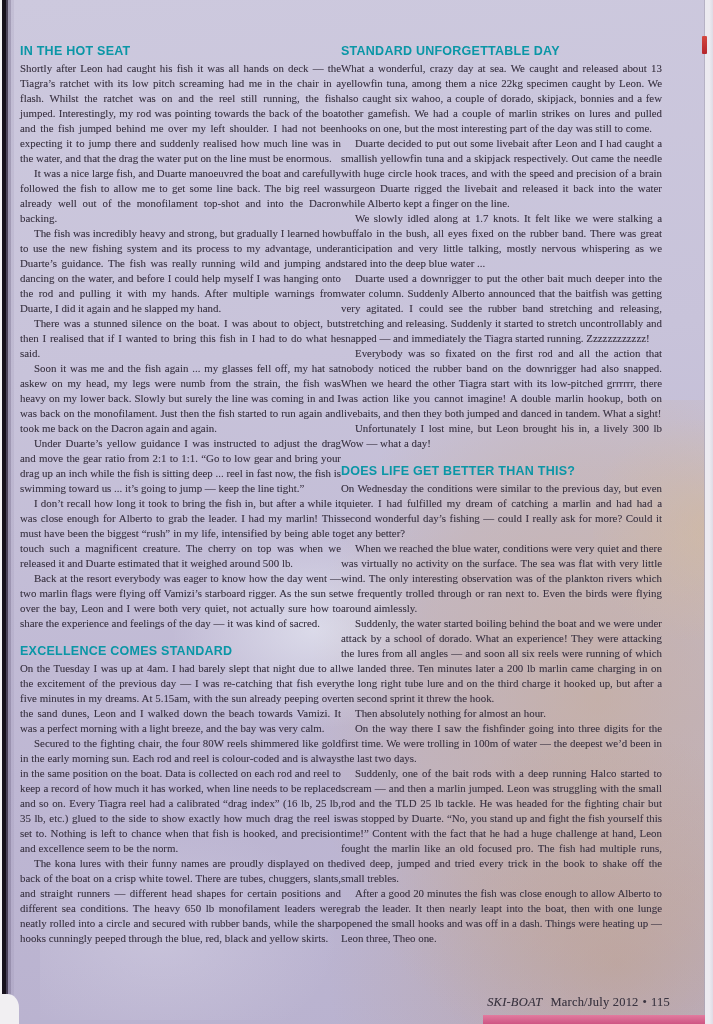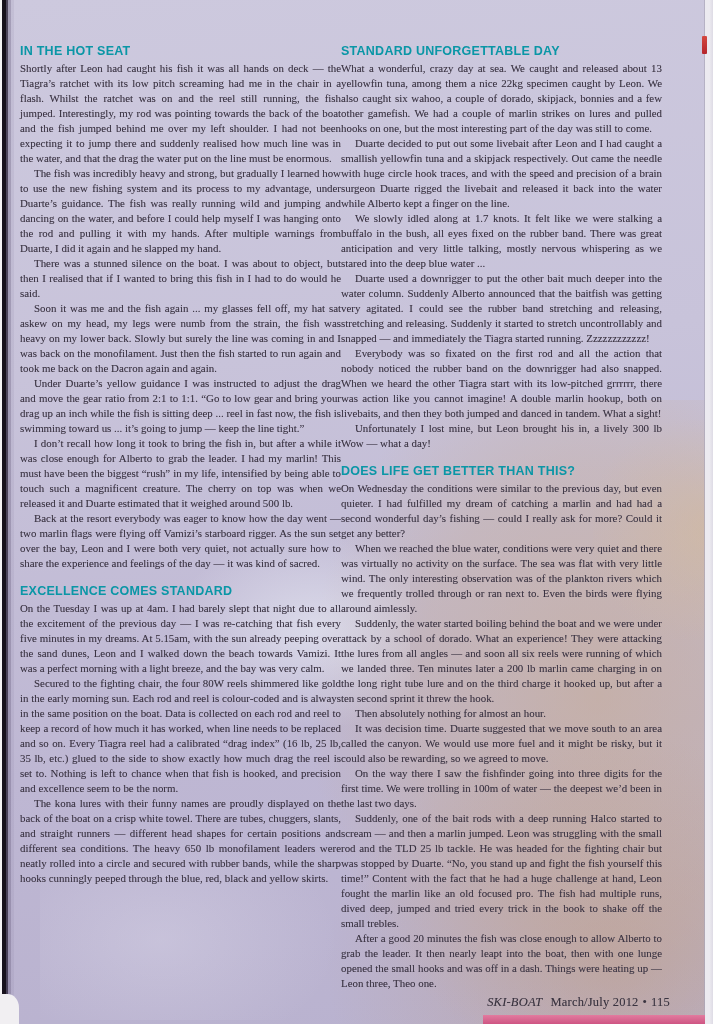--- a/index.html
+++ b/index.html
@@ -64,22 +64,23 @@
   <div class="wash wash-photo-low"></div>
   <div class="wash wash-water"></div>
   <div class="wash wash-spray"></div>
 
   <div class="content">
 
     <div class="col">
       <div class="sec">
         <h2 class="sec-h">IN THE HOT SEAT</h2>
         <p class="first">Shortly after Leon had caught his fish it was all hands on deck — the Tiagra’s ratchet with its low pitch screaming had me in the chair in a flash.  Whilst the ratchet was on and the reel still running, the fish jumped.  Interestingly, my rod was pointing towards the back of the boat and the fish jumped behind me over my left shoulder.  I had not been expecting it to jump there and suddenly realised how much line was in the water, and that the drag the water put on the line must be enormous.</p>
+        <p>It was a nice large fish, and Duarte manoeuvred the boat and carefully followed the fish to allow me to get some line back.  The big reel was already well out of the monofilament top-shot and into the Dacron backing.</p>
         <p>The fish was incredibly heavy and strong, but gradually I learned how to use the new fishing system and its process to my advantage, under Duarte’s guidance.  The fish was really running wild and jumping and dancing on the water, and before I could help myself I was hanging onto the rod and pulling it with my hands.  After multiple warnings from Duarte, I did it again and he slapped my hand.</p>
-        <p>There was a stunned silence on the boat.  I was about to object, but then I realised that if I wanted to bring this fish in I had to do would he said.</p>
+        <p>There was a stunned silence on the boat.  I was about to object, but then I realised that if I wanted to bring this fish in I had to do what he said.</p>
         <p>Soon it was me and the fish again ... my glasses fell off, my hat sat askew on my head, my legs were numb from the strain, the fish was heavy on my lower back.  Slowly but surely the line was coming in and I was back on the monofilament.  Just then the fish started to run again and took me back on the Dacron again and again.</p>
         <p>Under Duarte’s yellow guidance I was instructed to adjust the drag and move the gear ratio from 2:1 to 1:1.  “Go to low gear and bring your drag up an inch while the fish is sitting deep ...  reel in fast now, the fish is swimming toward us ... it’s going to jump — keep the line tight.”</p>
         <p>I don’t recall how long it took to bring the fish in, but after a while it was close enough for Alberto to grab the leader.  I had my marlin!  This must have been the biggest “rush” in my life, intensified by being able to touch such a magnificent creature.  The cherry on top was when we released it and Duarte estimated that it weighed around 500 lb.</p>
         <p>Back at the resort everybody was eager to know how the day went — two marlin flags were flying off Vamizi’s starboard rigger.  As the sun set over the bay, Leon and I were both very quiet, not actually sure how to share the experience and feelings of the day — it was kind of sacred.</p>
       </div>
       <div class="sec">
         <h2 class="sec-h">EXCELLENCE COMES STANDARD</h2>
         <p class="first">On the Tuesday I was up at 4am.  I had barely slept that night due to all the excitement of the previous day — I was re-catching that fish every five minutes in my dreams.  At 5.15am, with the sun already peeping over the sand dunes, Leon and I walked down the beach towards Vamizi.  It was a perfect morning with a light breeze, and the bay was very calm.</p>
         <p>Secured to the fighting chair, the four 80W reels shimmered like gold in the early morning sun.  Each rod and reel is colour-coded and is always in the same position on the boat.  Data is collected on each rod and reel to keep a record of how much it has worked, when line needs to be replaced and so on.  Every Tiagra reel had a calibrated “drag index” (16 lb, 25 lb, 35 lb, etc.) glued to the side to show exactly how much drag the reel is set to.  Nothing is left to chance when that fish is hooked, and precision and excellence seem to be the norm.</p>
         <p>The kona lures with their funny names are proudly displayed on the back of the boat on a crisp white towel.  There are tubes, chuggers, slants, and straight runners — different head shapes for certain positions and different sea conditions.  The heavy 650 lb monofilament leaders were neatly rolled into a circle and secured with rubber bands, while the sharp hooks cunningly peeped through the blue, red, black and yellow skirts.</p>
@@ -95,21 +96,20 @@
         <p>Duarte used a downrigger to put the other bait much deeper into the water column.  Suddenly Alberto announced that the baitfish was getting very agitated.  I could see the rubber band stretching and releasing, stretching and releasing.  Suddenly it started to stretch uncontrollably and snapped — and immediately the Tiagra started running.  Zzzzzzzzzzzz!</p>
         <p>Everybody was so fixated on the first rod and all the action that nobody noticed the rubber band on the downrigger had also snapped.  When we heard the other Tiagra start with its low-pitched grrrrrr, there was action like you cannot imagine!  A double marlin hookup, both on livebaits, and then they both jumped and danced in tandem.  What a sight!</p>
         <p>Unfortunately I lost mine, but Leon brought his in, a lively 300 lb  Wow — what a day!</p>
       </div>
       <div class="sec">
         <h2 class="sec-h">DOES LIFE GET BETTER THAN THIS?</h2>
         <p class="first">On Wednesday the conditions were similar to the previous day, but even quieter.  I had fulfilled my dream of catching a marlin and had had a second wonderful day’s fishing — could I really ask for more?  Could it get any better?</p>
         <p>When we reached the blue water, conditions were very quiet and there was virtually no activity on the surface.  The sea was flat with very little wind.  The only interesting observation was of the plankton rivers which we frequently trolled through or ran next to.  Even the birds were flying around aimlessly.</p>
         <p>Suddenly, the water started boiling behind the boat and we were under attack by a school of dorado.  What an  experience! They were attacking the lures from all angles — and soon all six reels were running of which we landed three.  Ten minutes later a 200 lb marlin came charging in on the long right tube lure and on the third charge it hooked up, but after a ten second sprint it threw the hook.</p>
         <p>Then absolutely nothing for almost an hour.</p>
-        <p>It was decision time.  Duarte suggested that we move south to an area called the canyon.  We would use more fuel and it might be risky, but it could also be rewarding, so we agreed to move.</p>
         <p>On the way there I saw the fishfinder going into three digits for the first time.  We were trolling in 100m of water — the deepest we’d been in the last two days.</p>
         <p>Suddenly, one of the bait rods with a deep running Halco started to scream — and then a marlin jumped.  Leon was struggling with the small rod and the TLD 25 lb tackle.  He was headed for the fighting chair but was stopped by Duarte.  “No, you stand up and fight the fish yourself this time!”  Content with the fact that he had a huge challenge at hand, Leon fought the marlin like an old focused pro.  The fish had multiple runs, dived deep, jumped and tried every trick in the book to shake off the small trebles.</p>
         <p>After a good 20 minutes the fish was close enough to allow Alberto to grab the leader.  It then nearly leapt into the boat, then with one lunge opened the small hooks and was off in a dash.  Things were heating up — Leon three, Theo one.</p>
       </div>
     </div>
 
   </div>
 
   <div class="footer">
     <span class="mag">SKI-BOAT</span><span>March/July 2012</span><span class="bullet">•</span><span>115</span>

